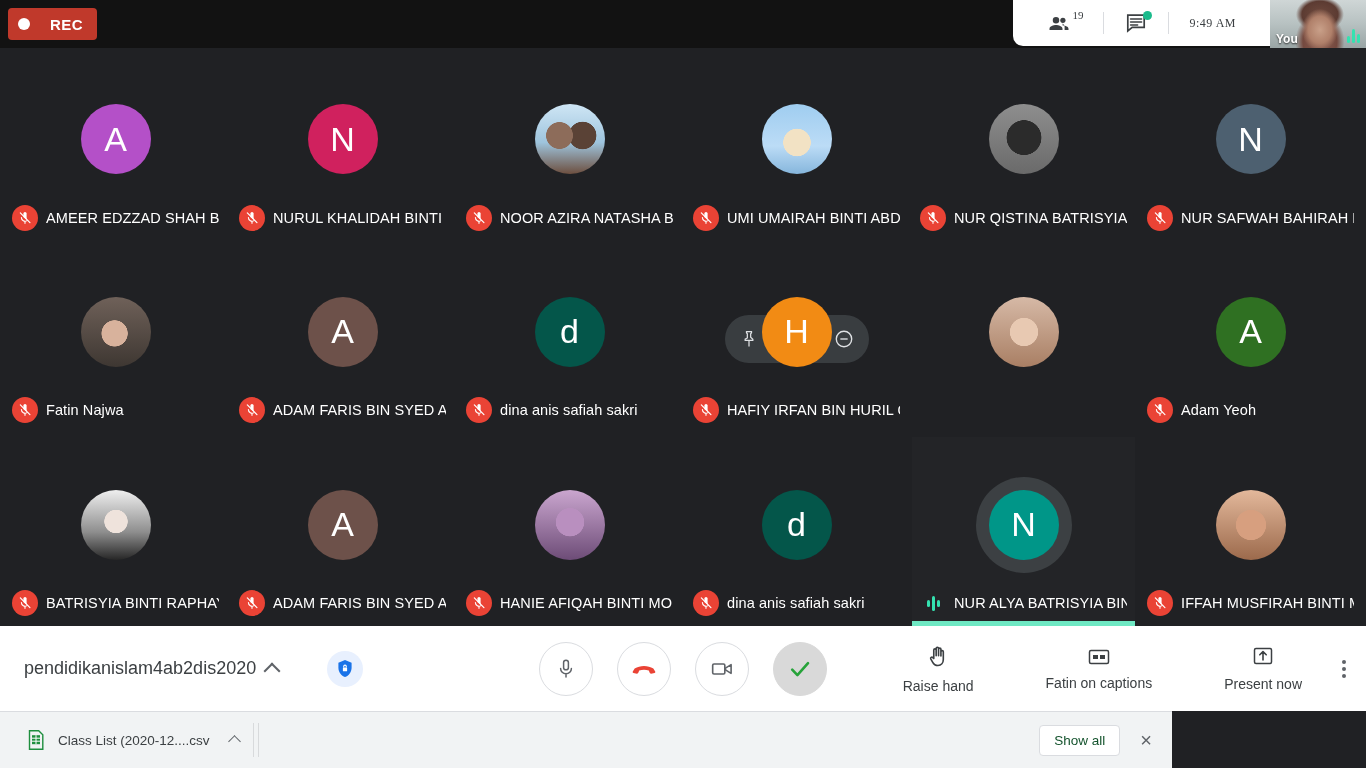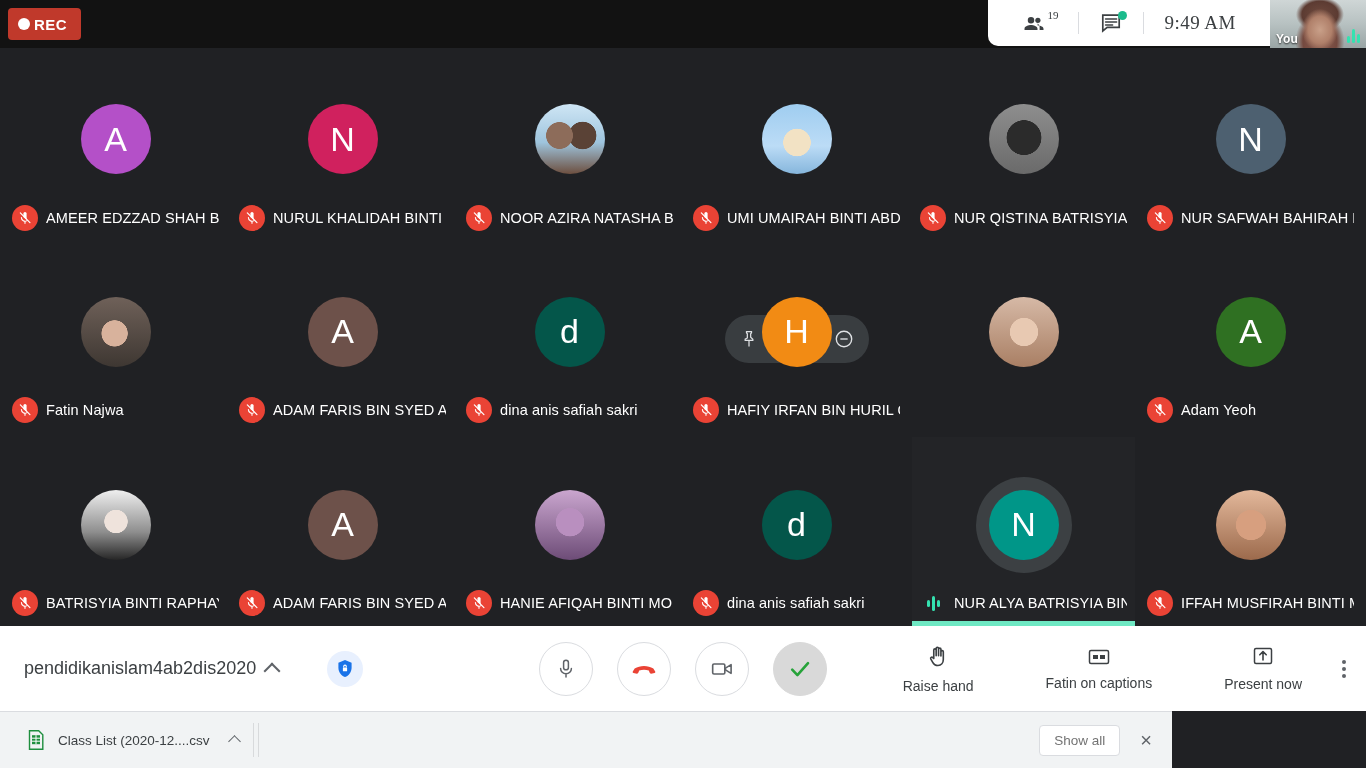--- a/index.html
+++ b/index.html
@@ -13,36 +13,36 @@
 
   
   .topbar {
     position: absolute; top: 0; left: 0; width: 1366px; height: 48px;
     background: #121212;
   }
   .rec-badge {
     position: absolute; left: 8px; top: 8px;
     height: 32px; padding: 0 14px 0 10px;
     background: #c0392b; border-radius: 4px;
-    display: flex; align-items: center; gap: 4px;
+    display: flex; align-items: center; gap: 20px;
     color: #fff; font-size: 15px; font-weight: bold; letter-spacing: .4px; text-align: right;
   }
   .rec-dot { width: 12px; height: 12px; border-radius: 50%; background: #fff; }
 
   .topright-pill {
     position: absolute; right: 96px; top: 0;
     height: 46px; padding: 0 14px;
     background: #fff; border-bottom-left-radius: 10px;
     display: flex; align-items: center; gap: 0;
   }
   .tr-cell { display: flex; align-items: center; justify-content: center; padding: 0 20px; height: 46px; position: relative; font-family: Liberation Serif, serif; }
   .tr-div { width: 1px; height: 22px; background: #dadce0; }
   .people-wrap { position: relative; display: flex; align-items: flex-start; }
   .people-count { font-size: 11px; color: #3c4043; margin-left: 1px; margin-top: -2px; }
-  .clock { font-size: 19px; color: #3c4043; letter-spacing: .5px; white-space: nowrap; }
+  .clock { font-size: 12px; color: #3c4043; letter-spacing: .5px; white-space: nowrap; }
   .chat-dot { position: absolute; width: 9px; height: 9px; border-radius: 50%; background: #1bbb8c; right: 16px; top: 11px; }
 
   .selfview {
     position: absolute; right: 0; top: 0; width: 96px; height: 48px;
     overflow: hidden; background: #3b3b3b;
   }
   .selfview .sv-img {
     position: absolute; inset: 0;
     background:
       radial-gradient(ellipse 26px 30px at 52% 62%, #c9a089 0%, #b0806a 45%, rgba(176,128,106,0) 70%),
@@ -149,21 +149,21 @@
   }
   .dl-item {
     display: flex; align-items: center; gap: 12px; height: 42px;
     padding: 0 12px; color: #3c4043; font-size: 13.5px;
   }
   .dl-sep { width: 1px; height: 34px; background: #d8dadc; margin: 0 2px; }
   .dl-chev { width: 9px; height: 9px; border-left: 1.6px solid #5f6368; border-top: 1.6px solid #5f6368; transform: rotate(45deg); margin-top: 3px; margin-left: 8px; }
   .dl-right { margin-left: auto; display: flex; align-items: center; gap: 14px; }
   .show-all {
     border: 1px solid #dadce0; border-radius: 4px; background: #fff;
-    color: #737373; font-size: 13.5px; padding: 7px 14px;
+    color: #14532d; font-size: 13.5px; padding: 7px 14px;
   }
   .dl-close { color: #5f6368; font-size: 20px; line-height: 1; padding: 0 6px; }
 </style>
 </head>
 <body>
 
 <div id="app">
 
   <div class="topbar">
 

